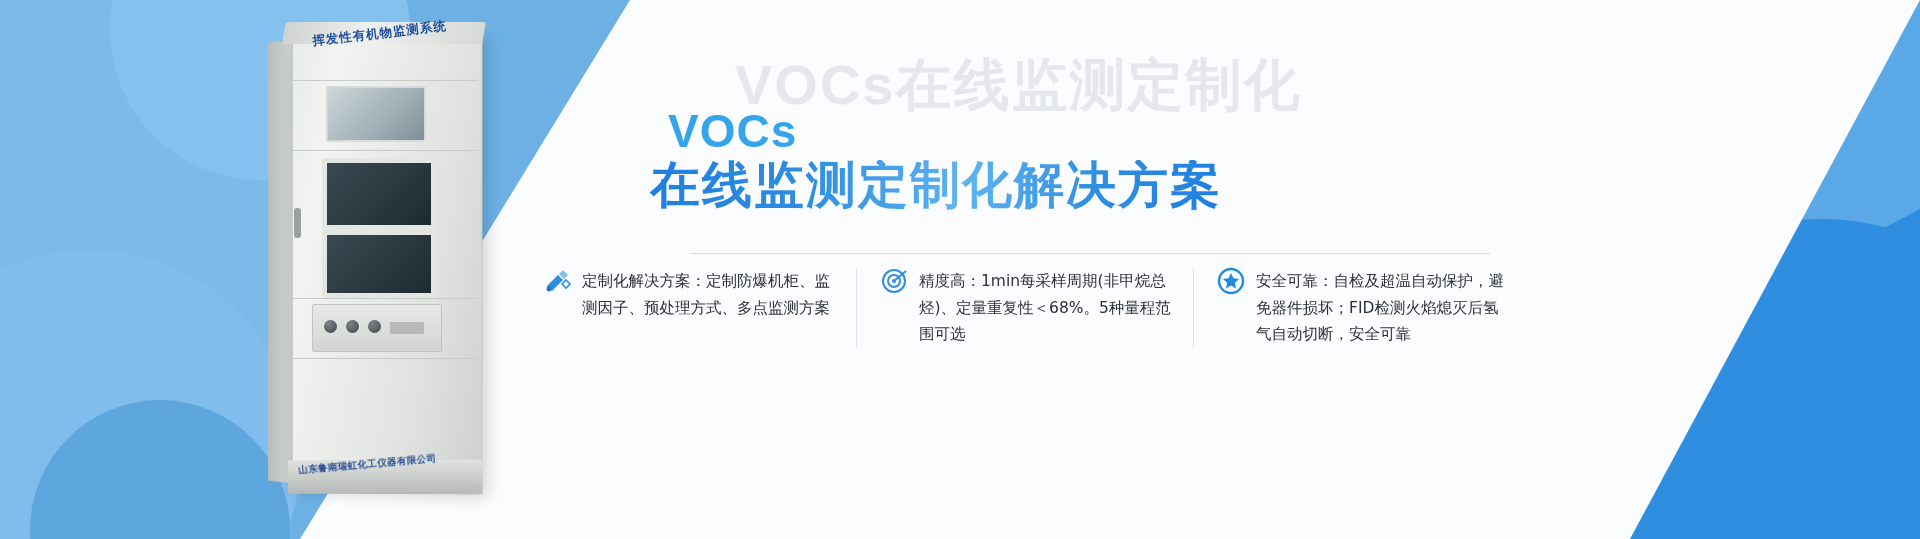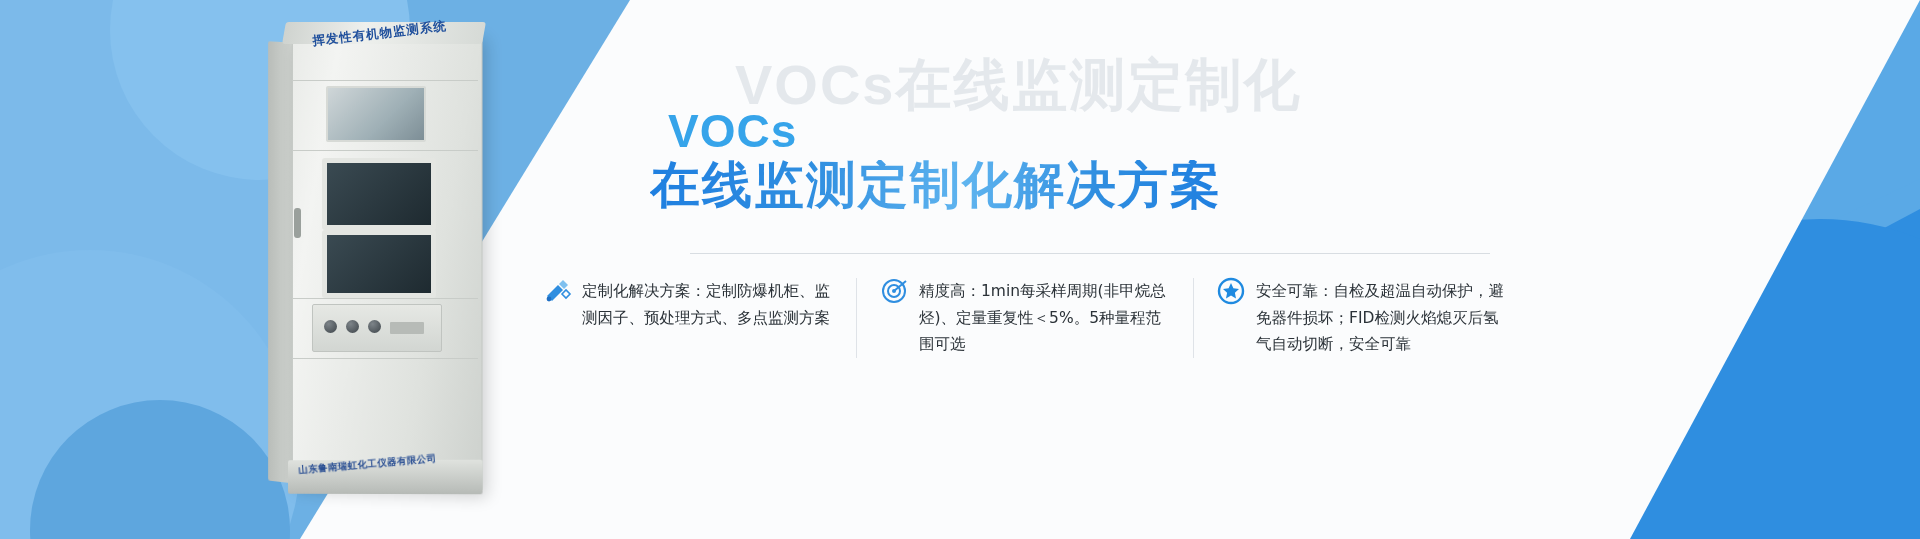--- a/index.html
+++ b/index.html
@@ -69,21 +69,21 @@
     -webkit-text-fill-color:transparent;
   }
 
   
   .rule{
     position:absolute;left:690px;top:253px;width:800px;height:1px;background:#d8dde2;
   }
 
   
   .features{
-    position:absolute;left:520px;top:278px;width:1010px;height:110px;
+    position:absolute;left:520px;top:268px;width:1010px;height:110px;
     display:flex;align-items:flex-start;
   }
   .feature{
     display:flex;align-items:flex-start;gap:10px;
     padding:0 22px;flex:1 1 0;
   }
   .feature + .feature{border-left:1px solid #dfe3e8;}
   .f-icon{flex:0 0 auto;width:30px;height:30px;margin-top:-2px;}
   .f-text{
     font-size:15.5px;line-height:1.72;color:#2b3238;
@@ -194,21 +194,21 @@
 
     <div class="feature">
       <span class="f-icon">
         <svg viewBox="0 0 30 30" width="30" height="30">
           <circle cx="15" cy="15" r="11" fill="none" stroke="#2f8ee0" stroke-width="2"></circle>
           <circle cx="15" cy="15" r="6" fill="none" stroke="#2f8ee0" stroke-width="2"></circle>
           <circle cx="15" cy="15" r="2" fill="#2f8ee0"></circle>
           <path d="M15 15 L27 5" stroke="#2f8ee0" stroke-width="2" fill="none"></path>
         </svg>
       </span>
-      <span class="f-text">精度高：1min每采样周期(非甲烷总烃)、定量重复性＜5%。5种量程范围可选</span>
+      <span class="f-text">精度高：1min每采样周期(非甲烷总烃)、定量重复性＜68%。5种量程范围可选</span>
     </div>
 
     <div class="feature">
       <span class="f-icon">
         <svg viewBox="0 0 30 30" width="30" height="30">
           <circle cx="15" cy="15" r="12" fill="none" stroke="#1f8ae0" stroke-width="2.4"></circle>
           <path d="M15 7 l2.4 5.2 5.6 .7 -4.1 3.9 1.1 5.6 -5-2.8 -5 2.8 1.1-5.6 -4.1-3.9 5.6-.7 z" fill="#1f8ae0"></path>
         </svg>
       </span>
       <span class="f-text">安全可靠：自检及超温自动保护，避免器件损坏；FID检测火焰熄灭后氢气自动切断，安全可靠</span>

